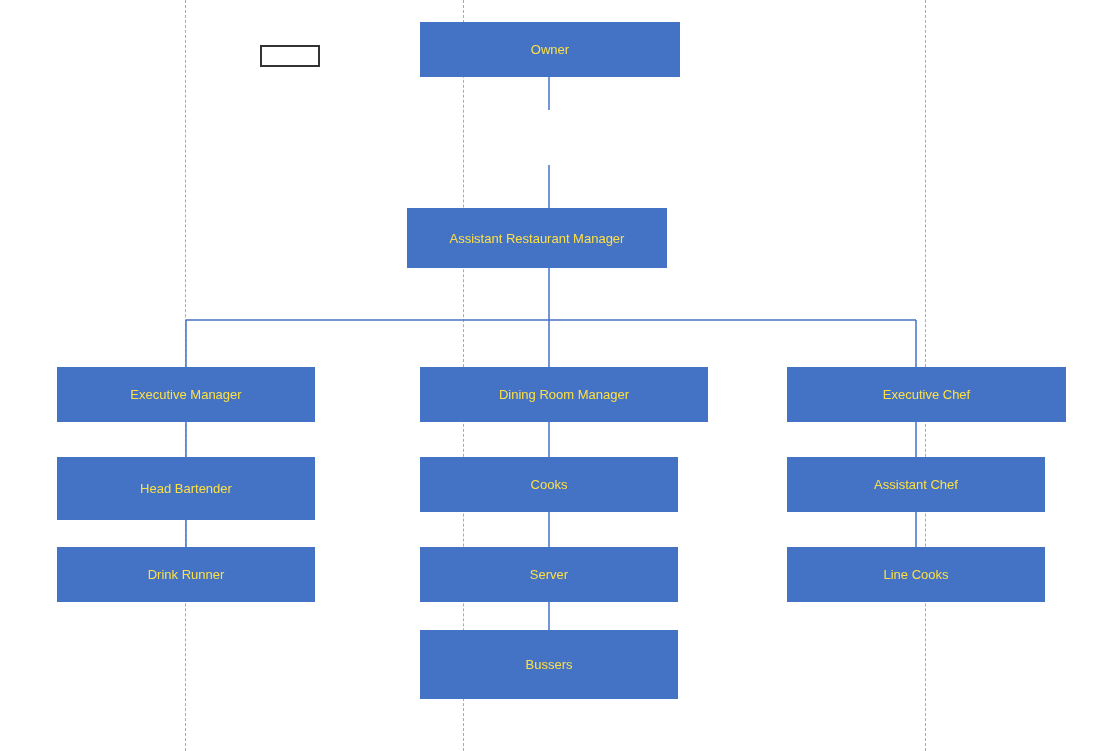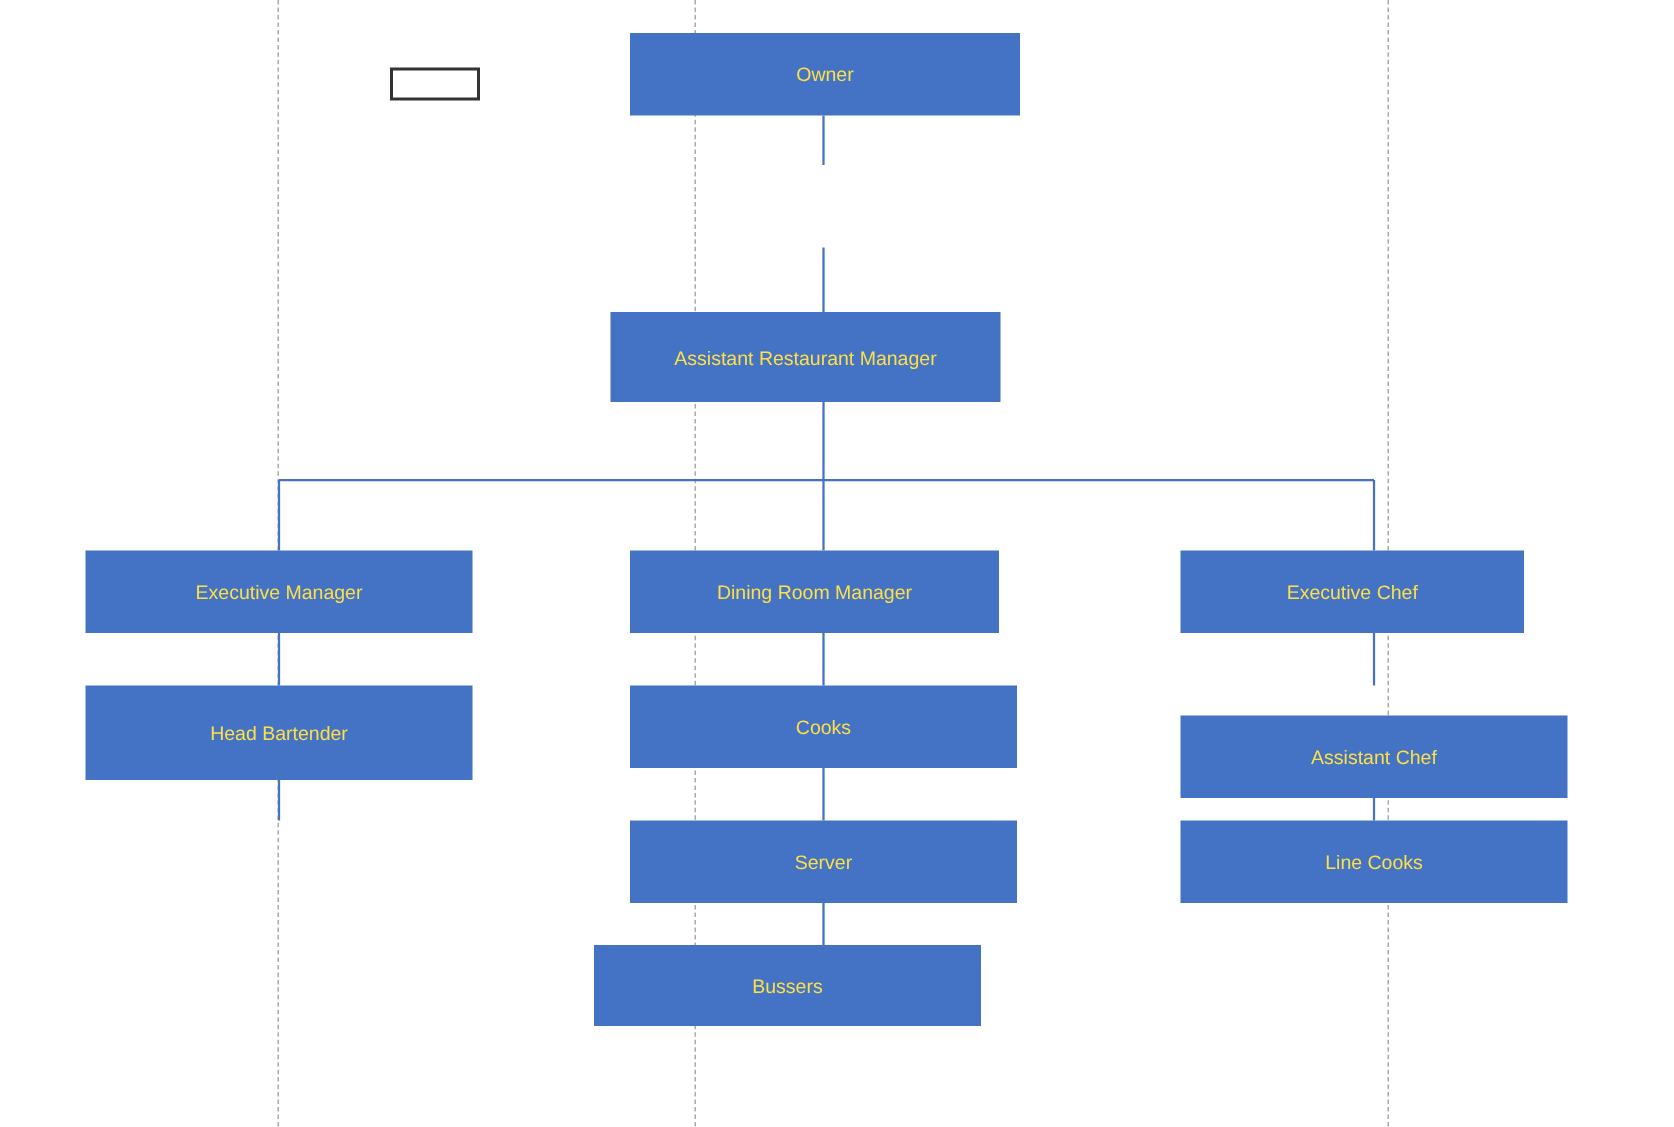--- a/index.html
+++ b/index.html
@@ -108,46 +108,49 @@
 
 
   <div class="org-box" style="left:407px; top:208px; width:260px; height:60px;">
     <span>Assistant Restaurant Manager</span>
   </div>
 
   <div class="org-box" style="left:57px; top:367px; width:258px; height:55px;">
     <span>Executive Manager</span>
   </div>
 
-  <div class="org-box" style="left:420px; top:367px; width:246px; height:55px;">
+  <div class="org-box" style="left:420px; top:367px; width:288px; height:55px;">
     <span>Dining Room Manager</span>
   </div>
 
-  <div class="org-box" style="left:787px; top:367px; width:229px; height:55px;">
+  <div class="org-box" style="left:787px; top:367px; width:279px; height:55px;">
     <span>Executive Chef</span>
   </div>
 
   <div class="org-box" style="left:57px; top:457px; width:258px; height:63px;">
     <span>Head Bartender</span>
   </div>
 
   <div class="org-box" style="left:420px; top:457px; width:258px; height:55px;">
     <span>Cooks</span>
   </div>
 
-  <div class="org-box" style="left:787px; top:477px; width:258px; height:55px;">
+  <div class="org-box" style="left:787px; top:457px; width:258px; height:55px;">
     <span>Assistant Chef</span>
   </div>
 
+  <div class="org-box" style="left:57px; top:547px; width:258px; height:55px;">
+    <span>Drink Runner</span>
+  </div>
 
   <div class="org-box" style="left:420px; top:547px; width:258px; height:55px;">
     <span>Server</span>
   </div>
 
   <div class="org-box" style="left:787px; top:547px; width:258px; height:55px;">
     <span>Line Cooks</span>
   </div>
 
-  <div class="org-box" style="left:396px; top:630px; width:258px; height:54px;text-align:center;">
+  <div class="org-box" style="left:420px; top:630px; width:258px; height:69px;text-align:center;">
     <span>Bussers</span>
   </div>
 
 </div>
 
 </body></html>

